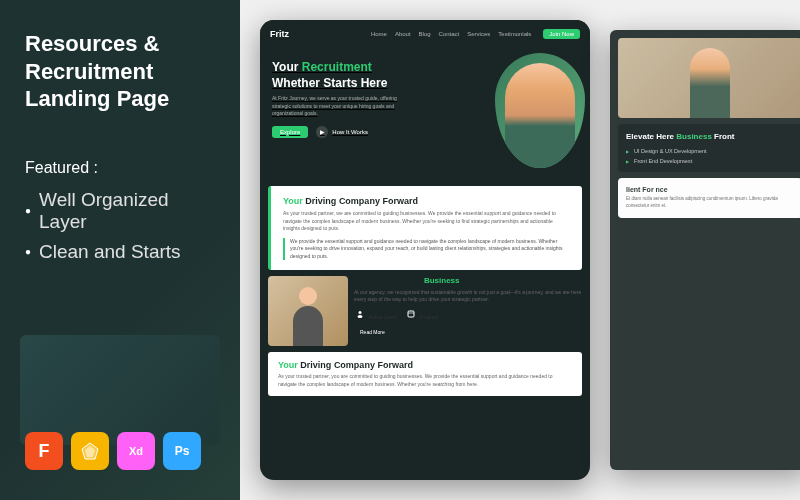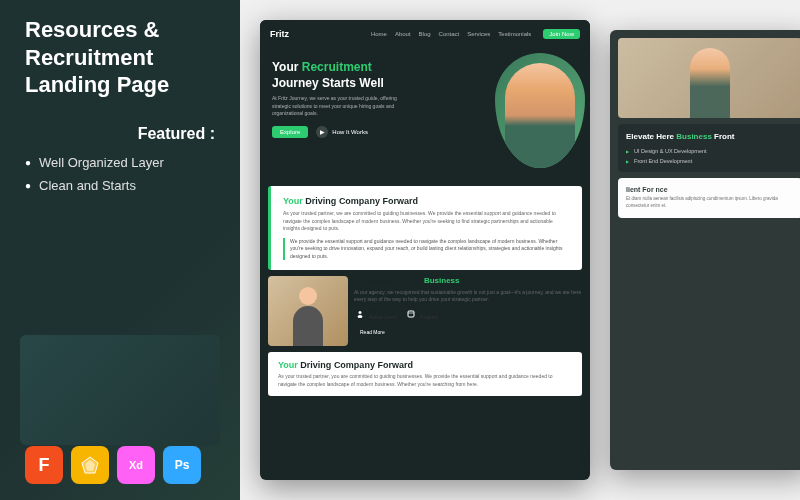--- a/index.html
+++ b/index.html
@@ -10,21 +10,21 @@
       font-family: 'Segoe UI', Arial, sans-serif;
       background: #1a2a2a;
       display: flex;
     }
 
     
     .left-panel {
       width: 240px;
       min-width: 240px;
       background: #1e2e2e;
-      padding: 16px 25px;
+      padding: 30px 25px;
       display: flex;
       flex-direction: column;
       gap: 0;
       position: relative;
       z-index: 2;
     }
 
     .left-panel .main-title {
       color: #ffffff;
       font-size: 22px;
@@ -45,37 +45,36 @@
       position: relative;
       z-index: 1;
       display: flex;
       flex-direction: column;
       height: 100%;
     }
 
     .featured-label {
       color: #ffffff;
       font-size: 16px;
-      font-weight: 700;
-      margin-top: 4px;
+      font-weight: 400;
+      margin-top: 24px;
       margin-bottom: 12px;
-      text-align: right;
     }
 
     .feature-list {
       list-style: none;
       display: flex;
       flex-direction: column;
       gap: 8px;
       margin-bottom: 28px;
     }
 
     .feature-list li {
       color: #e0e0e0;
-      font-size: 13px;
+      font-size: 19px;
       display: flex;
       align-items: center;
       gap: 8px;
     }
 
     .feature-list li::before {
       content: '●';
       color: #ffffff;
       font-size: 10px;
       flex-shrink: 0;
@@ -113,21 +112,21 @@
     }
 
     
     .preview-main {
       position: absolute;
       top: 20px;
       left: 20px;
       width: 330px;
       height: 460px;
       background: #1a2625;
-      border-radius: 6px;
+      border-radius: 14px;
       overflow: hidden;
       box-shadow: 0 8px 30px rgba(0,0,0,0.4);
     }
 
     
     .preview-nav {
       background: #1a2625;
       height: 28px;
       display: flex;
       align-items: center;
@@ -165,20 +164,21 @@
       background: #1a2625;
       padding: 12px 12px 0 12px;
       position: relative;
       height: 130px;
       overflow: hidden;
     }
 
     .preview-hero-text {
       position: relative;
       z-index: 2;
+      text-decoration: underline;
     }
 
     .preview-hero-text h1 {
       color: #fff;
       font-size: 12px;
       font-weight: 700;
       line-height: 1.3;
       max-width: 150px;
     }
 
@@ -550,21 +550,21 @@
         <span>Services</span>
         <span>Testimonials</span>
       </div>
       <span class="nav-btn">Join Now</span>
     </div>
 
     <div class="preview-hero">
       <div class="preview-hero-text">
         <h1>
           <span>Your </span><span class="accent">Recruitment</span><br>
-          <span>Journey Starts Well</span>
+          <span>Whether Starts Here</span>
         </h1>
         <p>At Fritz Journey, we serve as your trusted guide, offering strategic solutions to meet your unique hiring goals and organizational goals.</p>
         <div class="preview-hero-btns">
           <span class="btn-explore">Explore</span>
           <span class="btn-how">
             <span class="play-circle">▶</span>
             <span>How It Works</span>
           </span>
         </div>
       </div>

